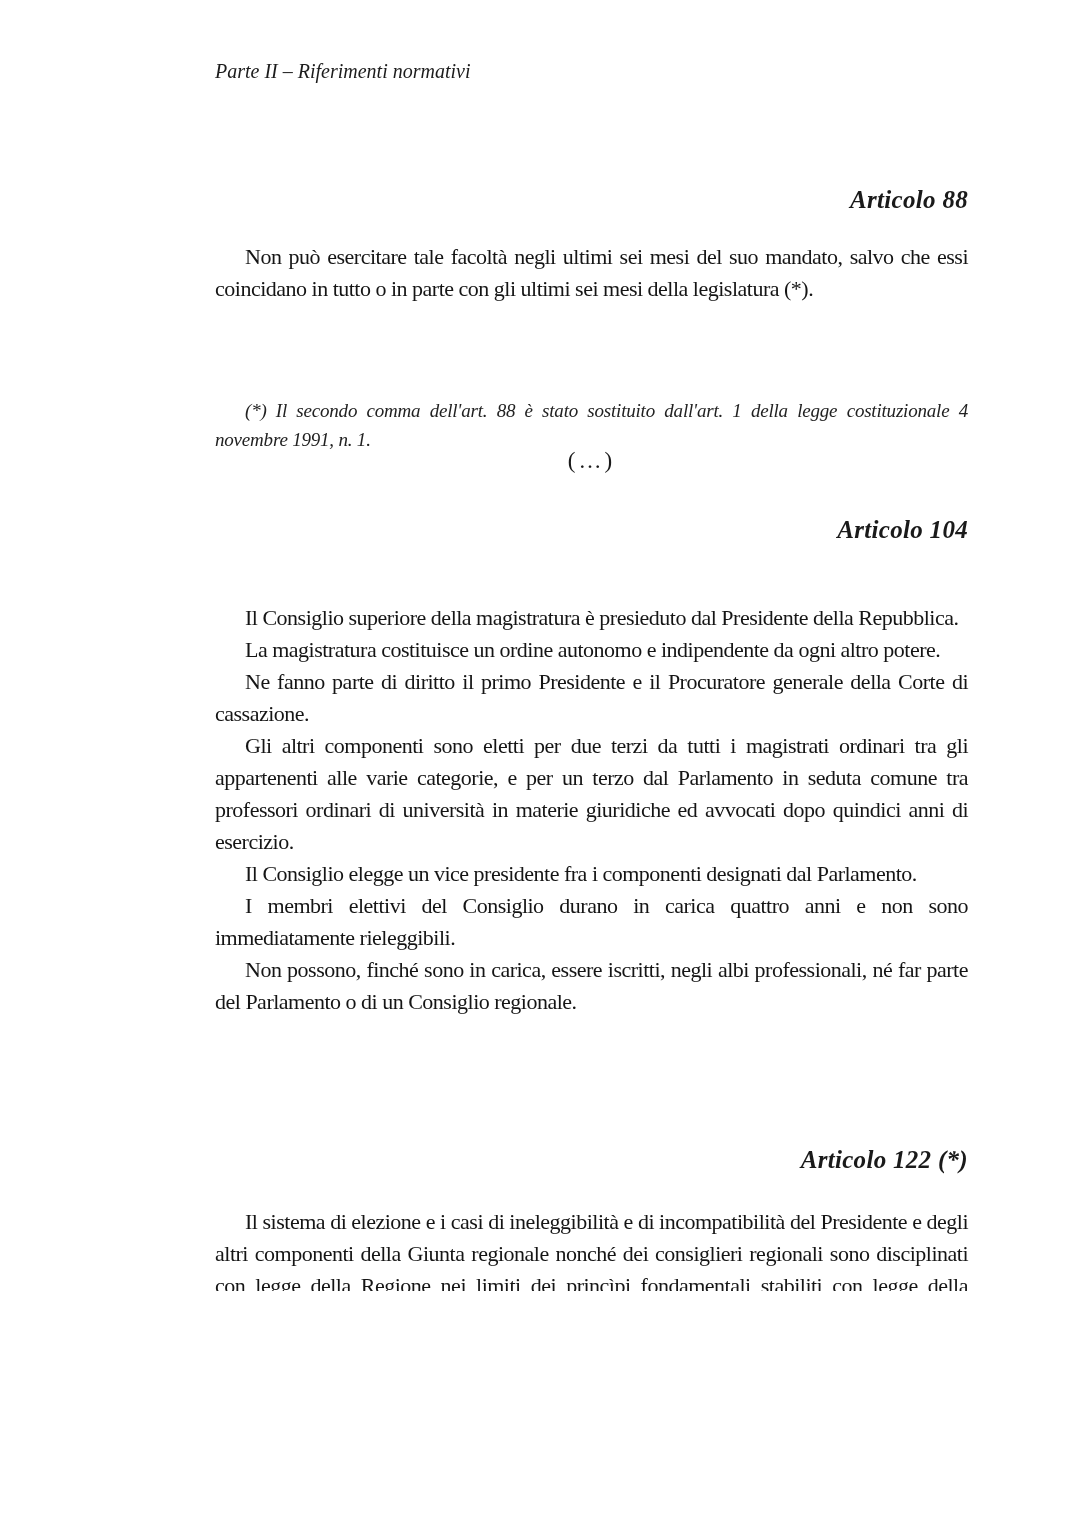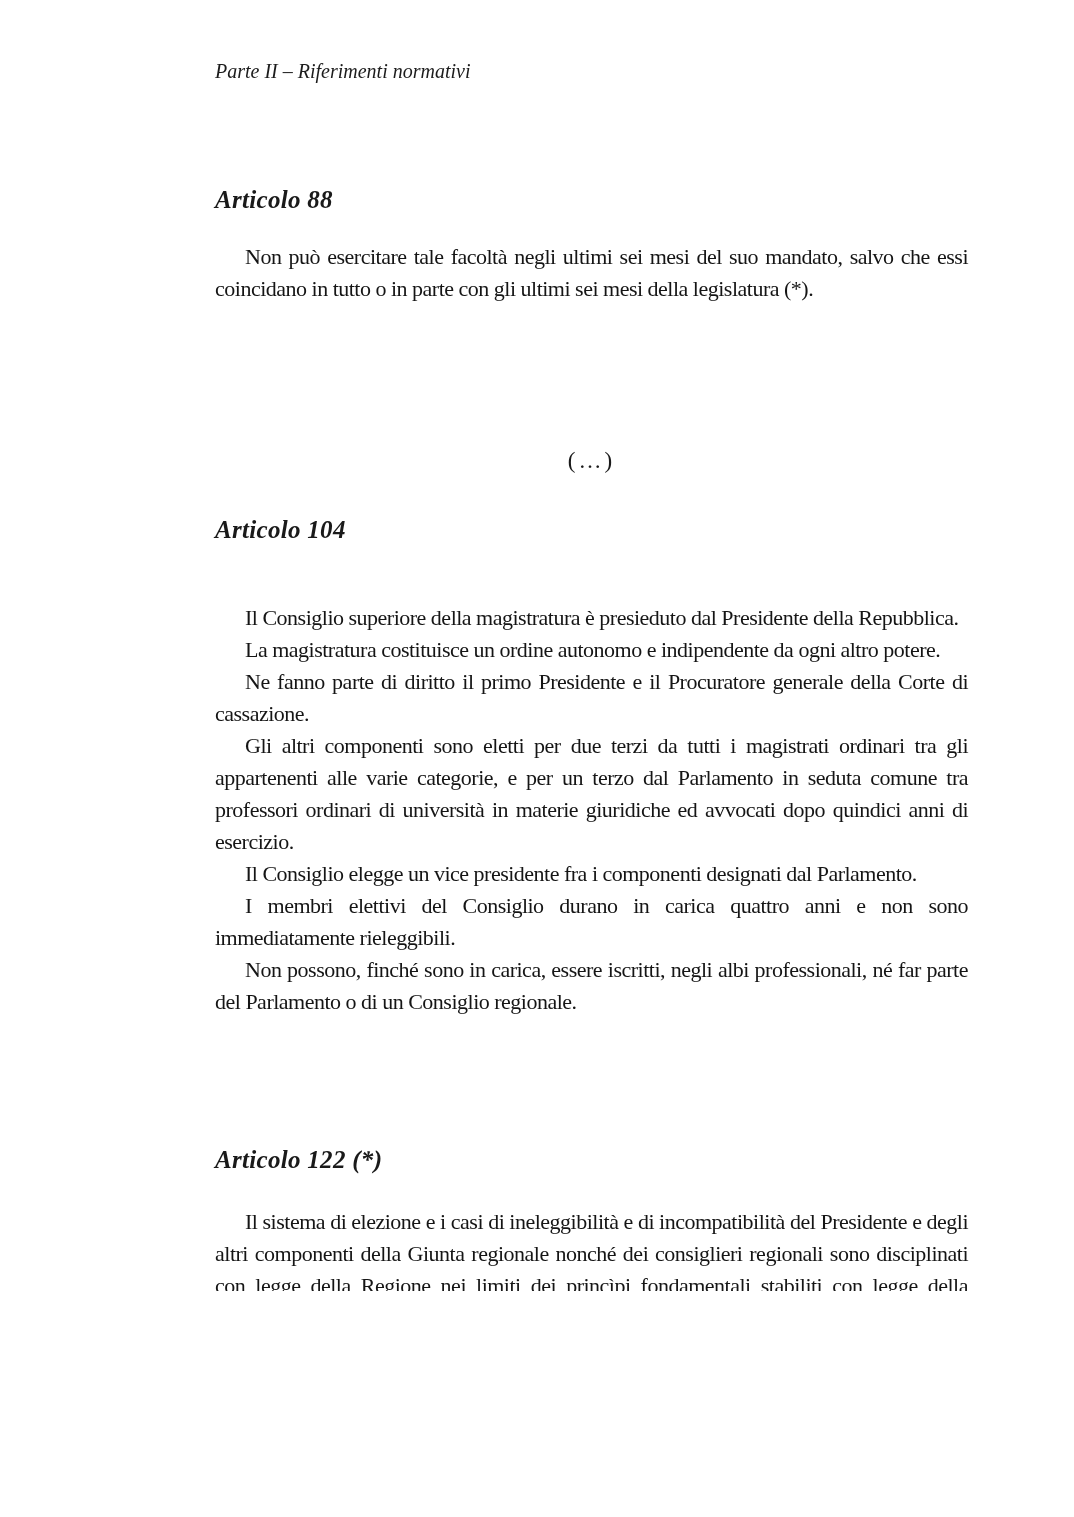--- a/index.html
+++ b/index.html
@@ -20,21 +20,21 @@
     font-style: italic;
     font-size: 20px;
     color: #1c1c1c;
   }
   .col {
     position: absolute;
     left: 179px;
     width: 753px;
   }
   .article-title {
-    text-align: left;
+    text-align: right;
     font-weight: bold;
     font-style: italic;
     font-size: 25px;
     letter-spacing: 0.3px;
   }
   .title-88  { top: 186px; }
   .title-104 { top: 516px; }
   .title-122 { top: 1146px; }
 
   .body-block { }
@@ -100,20 +100,23 @@
 <div class="page">
 
   <div class="running-header">Parte II – Riferimenti normativi</div>
 
   <div class="col article-title title-88">Articolo 88</div>
 
   <div class="col body-block body-88">
     <p>Non può esercitare tale facoltà negli ultimi sei mesi del suo mandato, salvo che essi coincidano in tutto o in parte con gli ultimi sei mesi della legislatura (*).</p>
   </div>
 
+  <div class="col footnote-block">
+    <p>(*) Il secondo comma dell'art. 88 è stato sostituito dall'art. 1 della legge costituzionale 4 novembre 1991, n. 1.</p>
+  </div>
 
   <div class="col ellipsis-separator">(…)</div>
 
   <div class="col article-title title-104">Articolo 104</div>
 
   <div class="col body-block body-104">
     <p>Il Consiglio superiore della magistratura è presieduto dal Presidente della Repubblica.</p>
     <p>La magistratura costituisce un ordine autonomo e indipendente da ogni altro potere.</p>
     <p>Ne fanno parte di diritto il primo Presidente e il Procuratore generale della Corte di cassazione.</p>
     <p>Gli altri componenti sono eletti per due terzi da tutti i magistrati ordinari tra gli appartenenti alle varie categorie, e per un terzo dal Parlamento in seduta comune tra professori ordinari di università in materie giuridiche ed avvocati dopo quindici anni di esercizio.</p>

